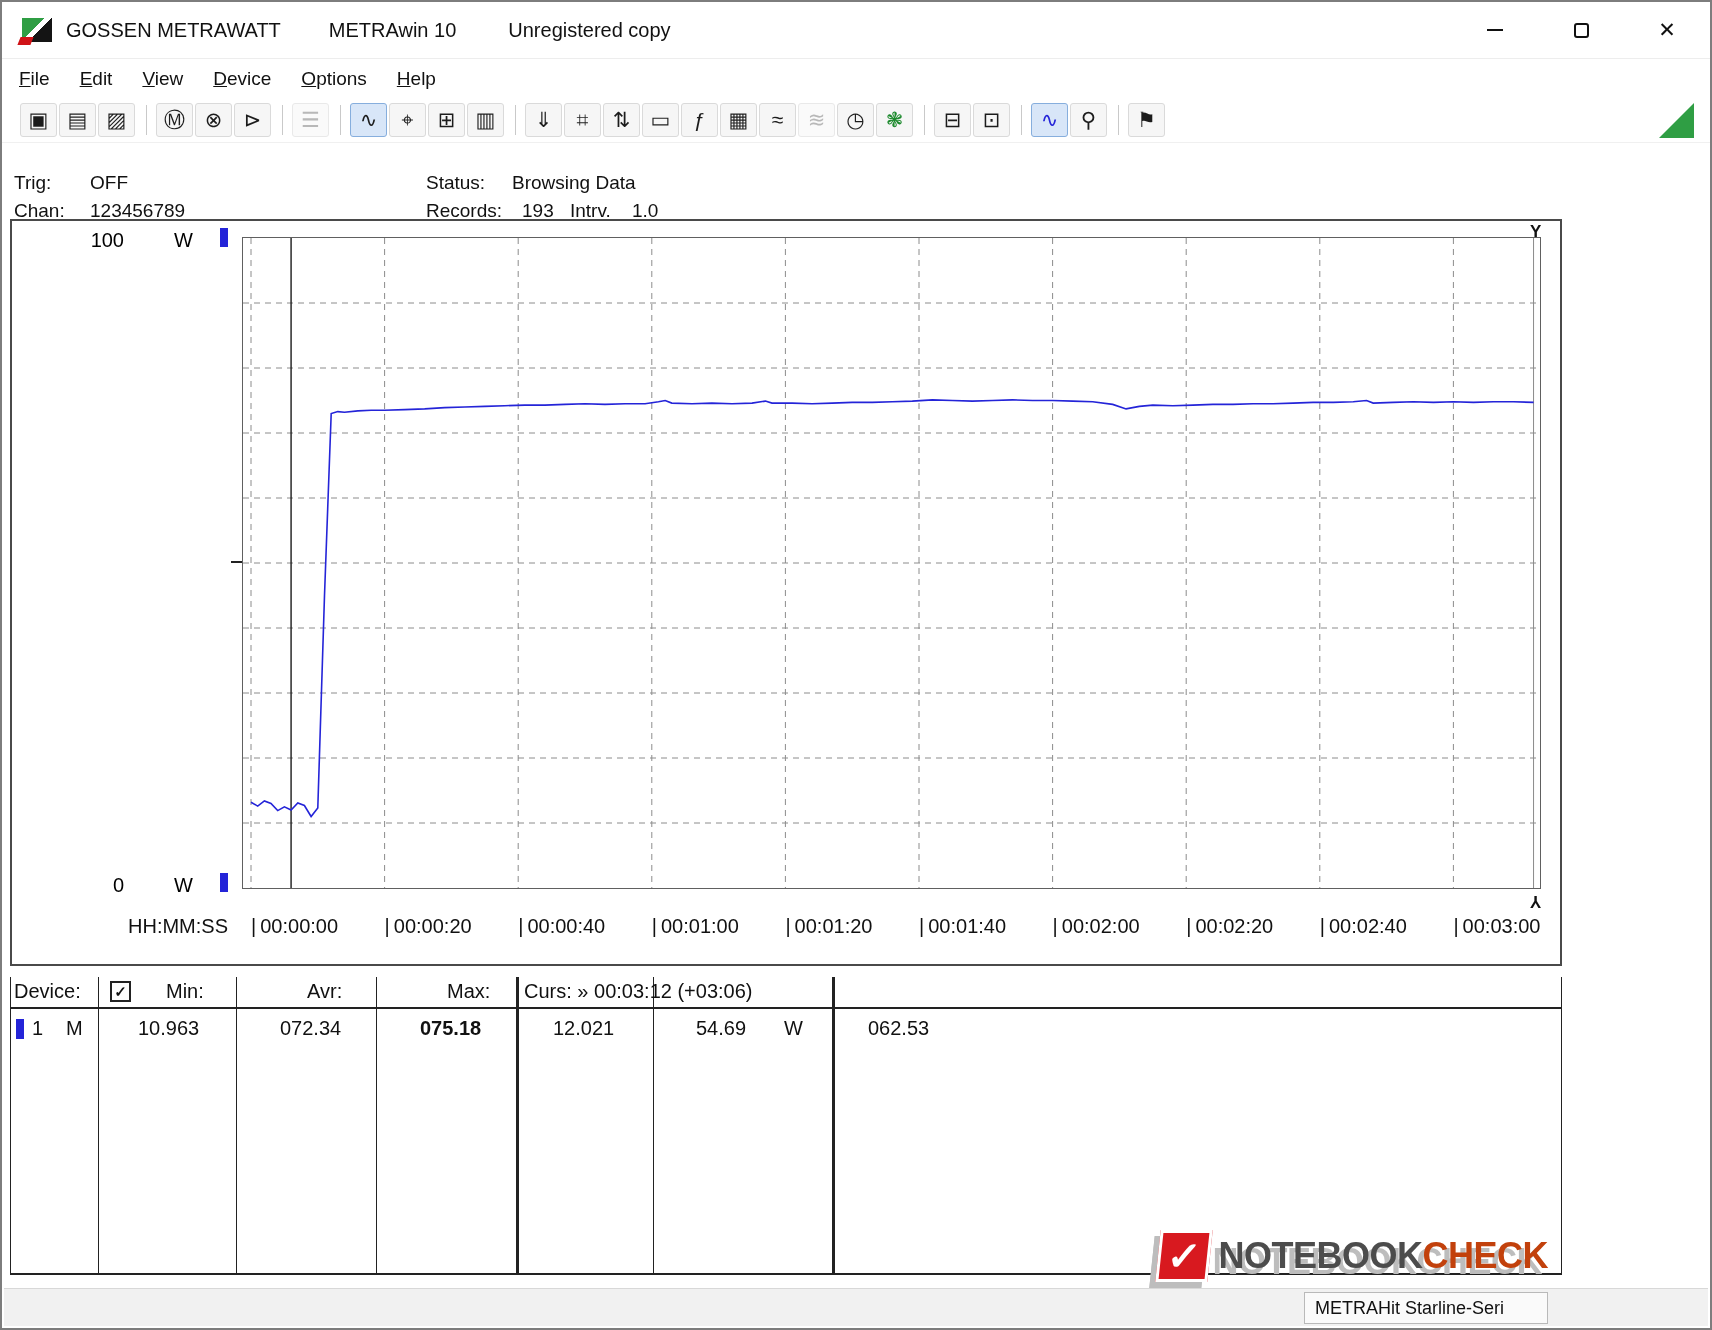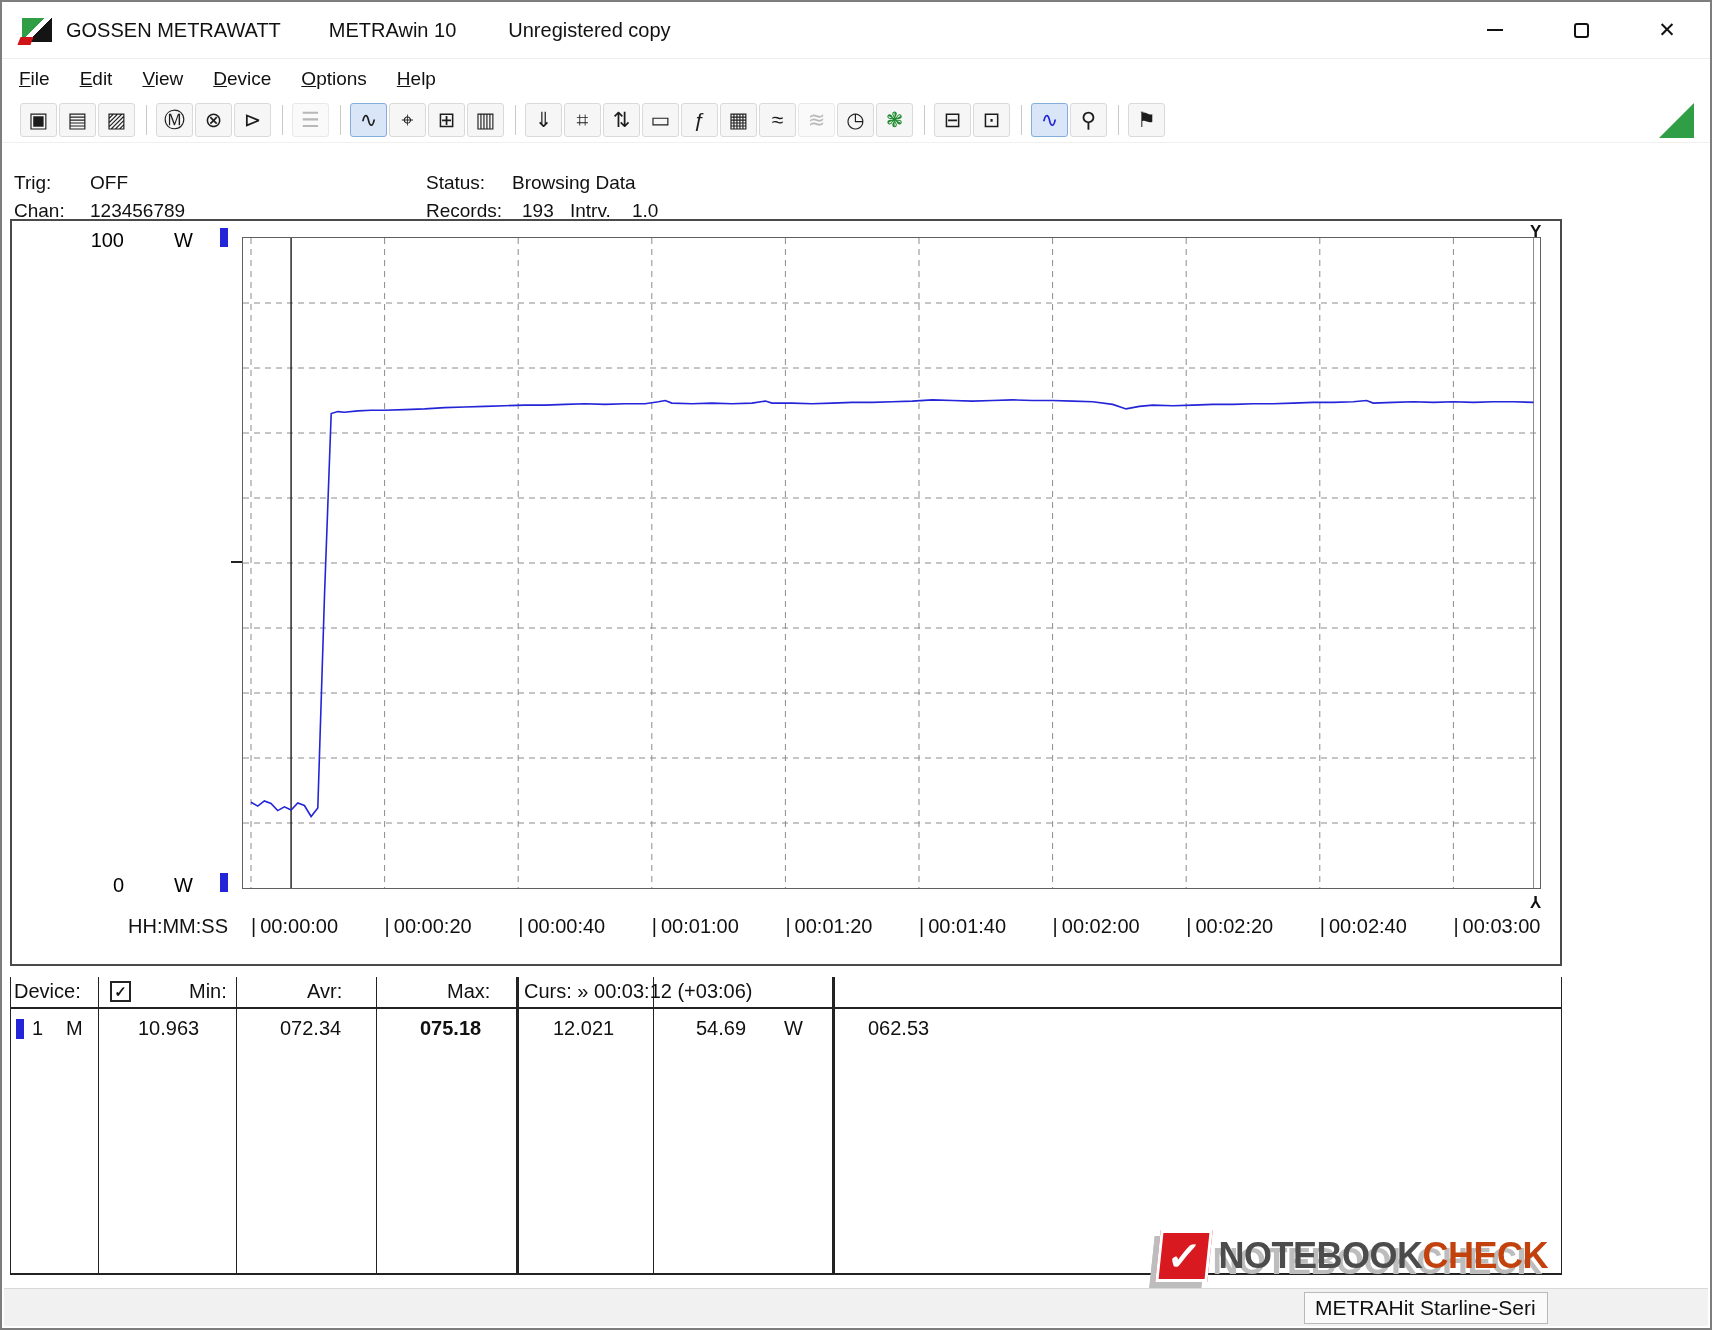--- a/index.html
+++ b/index.html
@@ -77,27 +77,27 @@
   .ct-vline.thick { width:3px; }
   .ct-edge-left { position:absolute; left:0; top:0; width:1px; height:298px; background:#222; }
   .ct-edge-right { position:absolute; right:0; top:0; width:1px; height:298px; background:#222; }
   .ct-header-underline { position:absolute; top:30px; left:0; width:100%; height:2px; background:#222; }
   .ct-bottom { position:absolute; top:296px; left:0; width:100%; height:2px; background:#222; }
   .ct-h, .ct-v { position:absolute; white-space:nowrap; }
   .ct-h { top:3px; }
   .ct-v { top:40px; }
   .ct-checkbox { position:absolute; left:100px; top:4px; width:21px; height:21px; border:2px solid #222; background:#fff; display:flex; align-items:center; justify-content:center; font-size:15px; font-weight:bold; }
   .ct-chanbar { position:absolute; left:6px; top:42px; width:8px; height:20px; background:#2424d8; }
-  .h-channel { left:4px; } .h-min { left:156px;margin-left:23px; } .h-avr { left:297px; } .h-max { left:437px; } .h-curs { left:514px; }
+  .h-channel { left:4px; } .h-min { left:156px; } .h-avr { left:297px; } .h-max { left:437px; } .h-curs { left:514px; }
   .v-num { left:22px; } .v-mode { left:56px; } .v-min { left:128px; } .v-avr { left:270px; } .v-max { left:410px;font-weight:bold; }
   .v-c1 { left:543px; } .v-c2 { left:686px; } .v-c2u { left:774px; } .v-delta { left:858px; }
 
   
   .statusbar { position:absolute; left:2px; right:2px; bottom:2px; height:38px; background:#f1f1f1; border-top:1px solid #d8d8d8; }
-  .device-box { position:absolute; right:160px; top:3px; width:244px; height:32px; background:#fafafa; border:1px solid #b9b9b9; display:flex; align-items:center; padding-left:10px; font-size:21px; color:#111; }
+  .device-box { position:absolute; right:160px; top:3px; width:244px; height:32px; background:#fafafa; border:1px solid #b9b9b9; display:flex; align-items:center; padding-left:10px; font-size:18px; color:#111; }
 
   
   .nb-logo { position:absolute; right:162px; bottom:46px; display:flex; align-items:center; gap:8px; z-index:5; filter:drop-shadow(-6px 6px 0 #bdbdbd); }
   .nb-check { width:52px; height:52px; background:#d8191f; color:#fff; display:flex; align-items:center; justify-content:center; font-size:40px; font-weight:bold; transform:skewX(-6deg); border:3px solid #fff; }
   .nb-words { font-size:36px; font-weight:bold; letter-spacing:-0.5px; display:flex; }
   .nb-w1 { color:#4c4c4c; }
   .nb-w2 { color:#c2410c; }
 </style>
 </head>
 <body>

